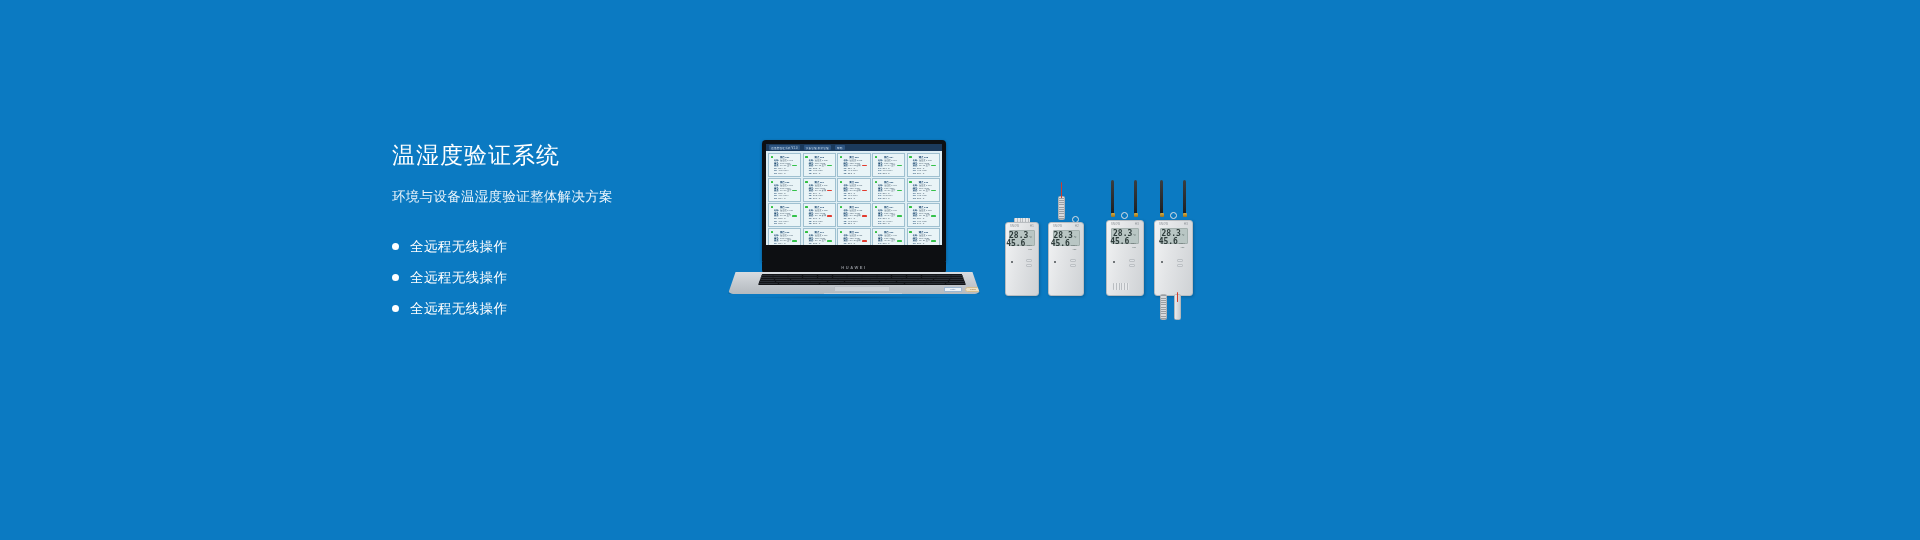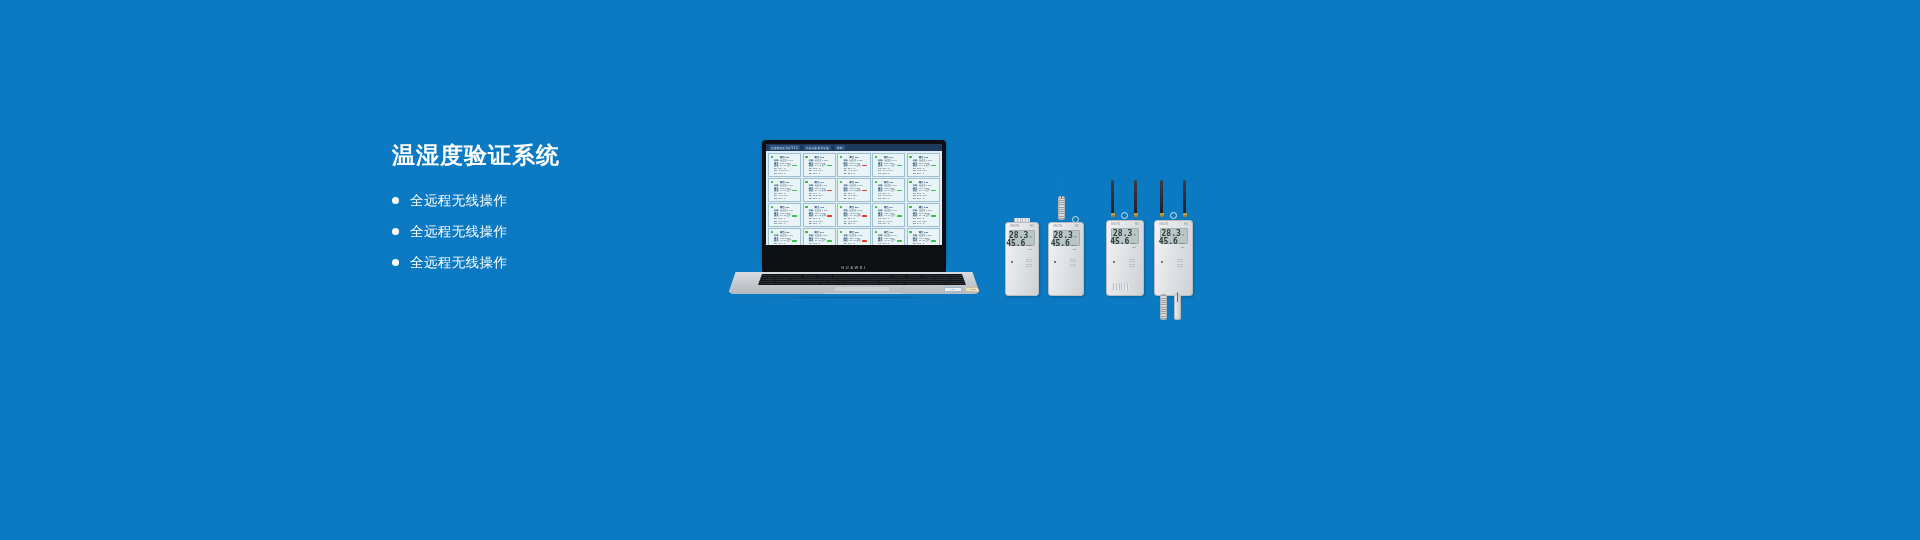--- a/index.html
+++ b/index.html
@@ -6,28 +6,28 @@
   html,body { width:1920px; height:540px; overflow:hidden; }
   body {
     background:#0b7ac2;
     font-family:"Liberation Sans","DejaVu Sans",sans-serif;
     position:relative;
   }
 
   
   #text-block { position:absolute; left:392px; top:142px; width:340px; }
   #hero-title {
-    color:#ffffff; font-size:23px; font-weight:bold;
+    color:#ffffff; font-size:23px; font-weight:normal;
     letter-spacing:1px; line-height:1.2;
   }
   #hero-subtitle {
     color:#eaf4fb; font-size:13.5px; font-weight:normal;
     margin-top:18px; letter-spacing:.3px; white-space:nowrap;
   }
-  #feature-list { margin-top:22px; list-style:none; }
+  #feature-list { margin-top:32px; list-style:none; }
   .feature-item {
     display:flex; align-items:center;
     color:#ffffff; font-size:13.5px;
     margin-bottom:13px; letter-spacing:.4px;
   }
   .feature-bullet {
     width:7px; height:7px; border-radius:50%;
     background:#ffffff; margin-right:11px; flex:none;
   }
 
@@ -203,20 +203,21 @@
     background:repeating-linear-gradient(0deg,#9a9ea2 0 .8px,#d8dadd .8px 1.8px);
     border-radius:1.5px; border:.6px solid #aeb2b6;
   }
   .wire-red { position:absolute; width:1.2px; background:#d23b2c; border-radius:1px; }
 </style>
 </head>
 <body>
 
 <div id="text-block">
   <div id="hero-title">温湿度验证系统</div>
+  <div id="hero-subtitle">环境与设备温湿度验证整体解决方案</div>
   <ul id="feature-list">
       <li class="feature-item">
         <span class="feature-bullet"></span>
         <span>全远程无线操作</span>
       </li>
       <li class="feature-item">
         <span class="feature-bullet"></span>
         <span>全远程无线操作</span>
       </li>
       <li class="feature-item">

